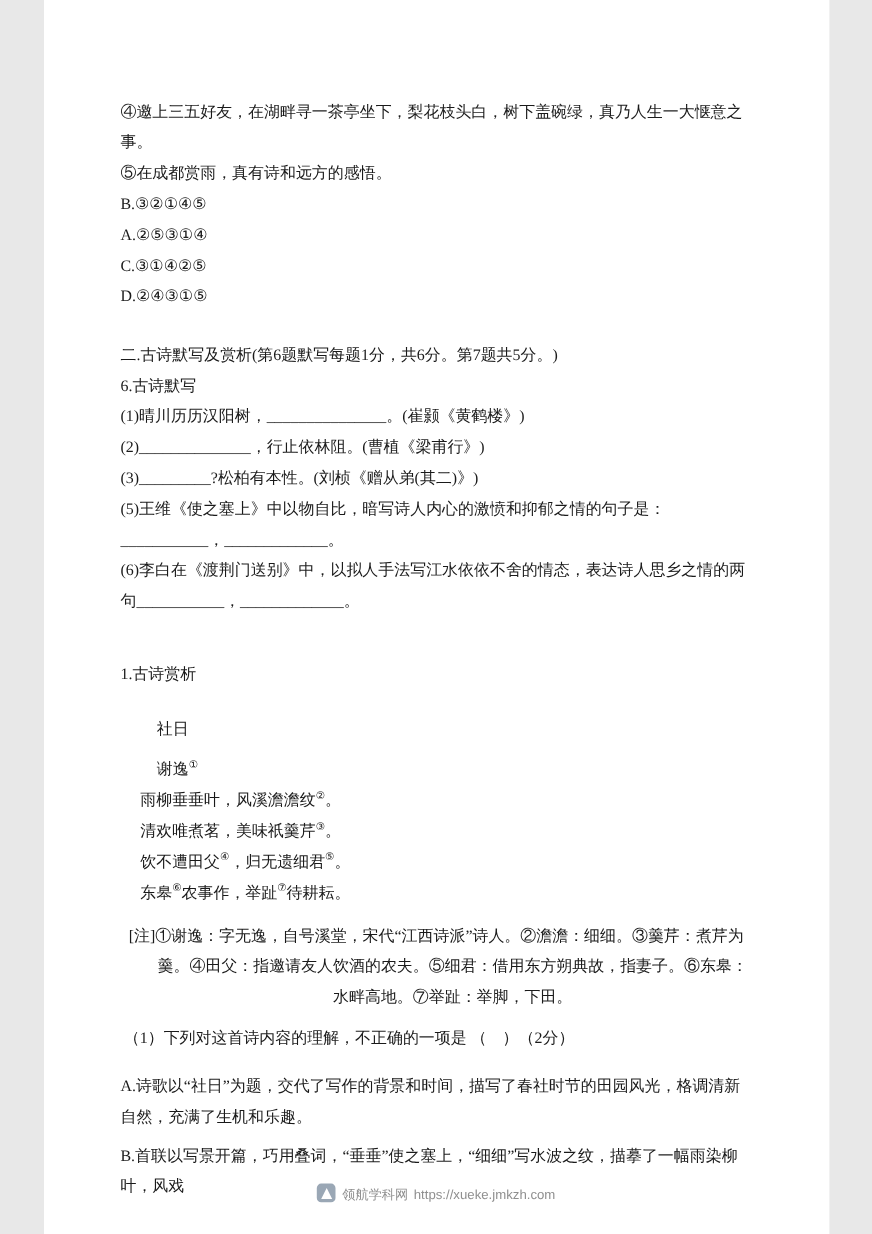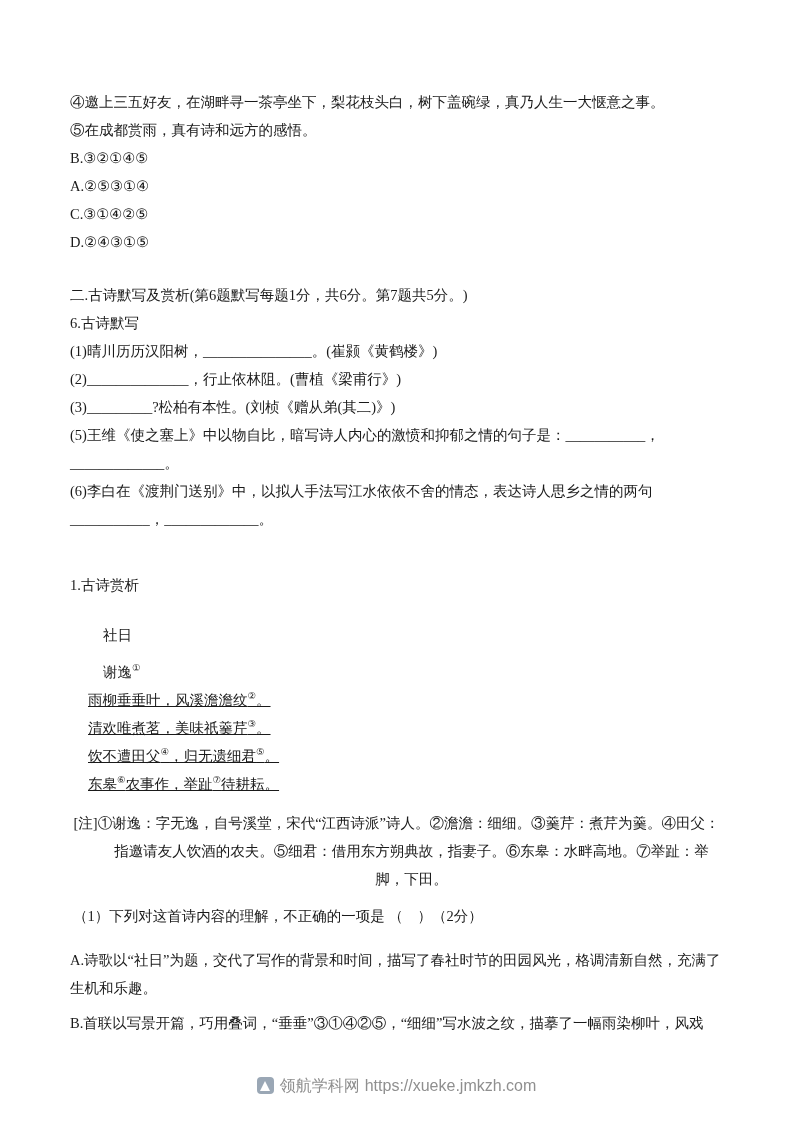--- a/index.html
+++ b/index.html
@@ -1,18 +1,18 @@
 <!DOCTYPE html>
 <html><head>
 <meta charset="utf-8">
 <style>
   * { box-sizing: border-box; }
   html, body { margin: 0; padding: 0; background: #e8e8e8; }
   .page {
-    width: 793px;
+    width: 714px;
     height: 1122px;
     margin: 0 auto;
     background: #ffffff;
     position: relative;
     overflow: hidden;
     font-family: "Liberation Serif", "DejaVu Serif", serif;
     color: #1a1a1a;
   }
   .content {
     position: absolute;
@@ -21,35 +21,35 @@
     right: 70px;
     font-size: 14.5px;
     line-height: 28px;
   }
   .content p { margin: 0; font-weight: normal; }
 
   .section-heading { margin-top: 25px !important; }
   .q7-title        { margin-top: 38px !important; }
   .poem-title      { margin-top: 23px !important; margin-left: 33px !important; font-family: Liberation Mono, monospace; }
   .poem-author     { margin-top: 8px  !important; margin-left: 33px !important; }
-  .poem-line       { margin-left: 18px !important; text-decoration: underline; }
+  .poem-line       { margin-left: 18px !important; }
   .note            { margin-top: 11px !important; padding-left: 30px; text-indent: -30px; text-align: center; }
   .q7-sub          { margin-top: 9px  !important; padding-left: 3px; }
   .q7-option-a     { margin-top: 16px !important; }
   .q7-option-b     { margin-top: 7px  !important; }
 
   .sup-marks sup { font-size: 9.5px; line-height: 0; vertical-align: super; }
 
   .watermark {
     position: absolute;
     left: 0; right: 0;
     bottom: 26px;
     text-align: center;
     color: #8f8f8f;
-    font-size: 16px;
+    font-size: 12px;
     font-family: "Liberation Sans", "DejaVu Sans", sans-serif;
     line-height: 20px;
   }
   .wm-logo {
     display: inline-block;
     width: 17px; height: 17px;
     border-radius: 4px;
     background: #9aa7b5;
     vertical-align: -3px;
     margin-right: 6px;
@@ -95,20 +95,20 @@
     <p class="poem-author sup-marks">谢逸<sup>①</sup></p>
     <p class="poem-line sup-marks">雨柳垂垂叶，风溪澹澹纹<sup>②</sup>。</p>
     <p class="poem-line sup-marks">清欢唯煮茗，美味祇羹芹<sup>③</sup>。</p>
     <p class="poem-line sup-marks">饮不遭田父<sup>④</sup>，归无遗细君<sup>⑤</sup>。</p>
     <p class="poem-line sup-marks">东皋<sup>⑥</sup>农事作，举趾<sup>⑦</sup>待耕耘。</p>
 
     <p class="note">[注]①谢逸：字无逸，自号溪堂，宋代“江西诗派”诗人。②澹澹：细细。③羹芹：煮芹为羹。④田父：指邀请友人饮酒的农夫。⑤细君：借用东方朔典故，指妻子。⑥东皋：水畔高地。⑦举趾：举脚，下田。</p>
 
     <p class="q7-sub">（1）下列对这首诗内容的理解，不正确的一项是  （　）（2分）</p>
     <p class="q7-option-a">A.诗歌以“社日”为题，交代了写作的背景和时间，描写了春社时节的田园风光，格调清新自然，充满了生机和乐趣。</p>
-    <p class="q7-option-b">B.首联以写景开篇，巧用叠词，“垂垂”③①④②⑤，“细细”写水波之纹，描摹了一幅雨染柳叶，风戏</p>
+    <p class="q7-option-b">B.首联以写景开篇，巧用叠词，“垂垂”使之塞上，“细细”写水波之纹，描摹了一幅雨染柳叶，风戏</p>
 
   </main>
 
   <footer class="watermark">
     <span class="wm-logo"></span><span class="wm-site">领航学科网</span><span class="wm-url">https://xueke.jmkzh.com</span>
   </footer>
 </div>
 
 </body></html>

